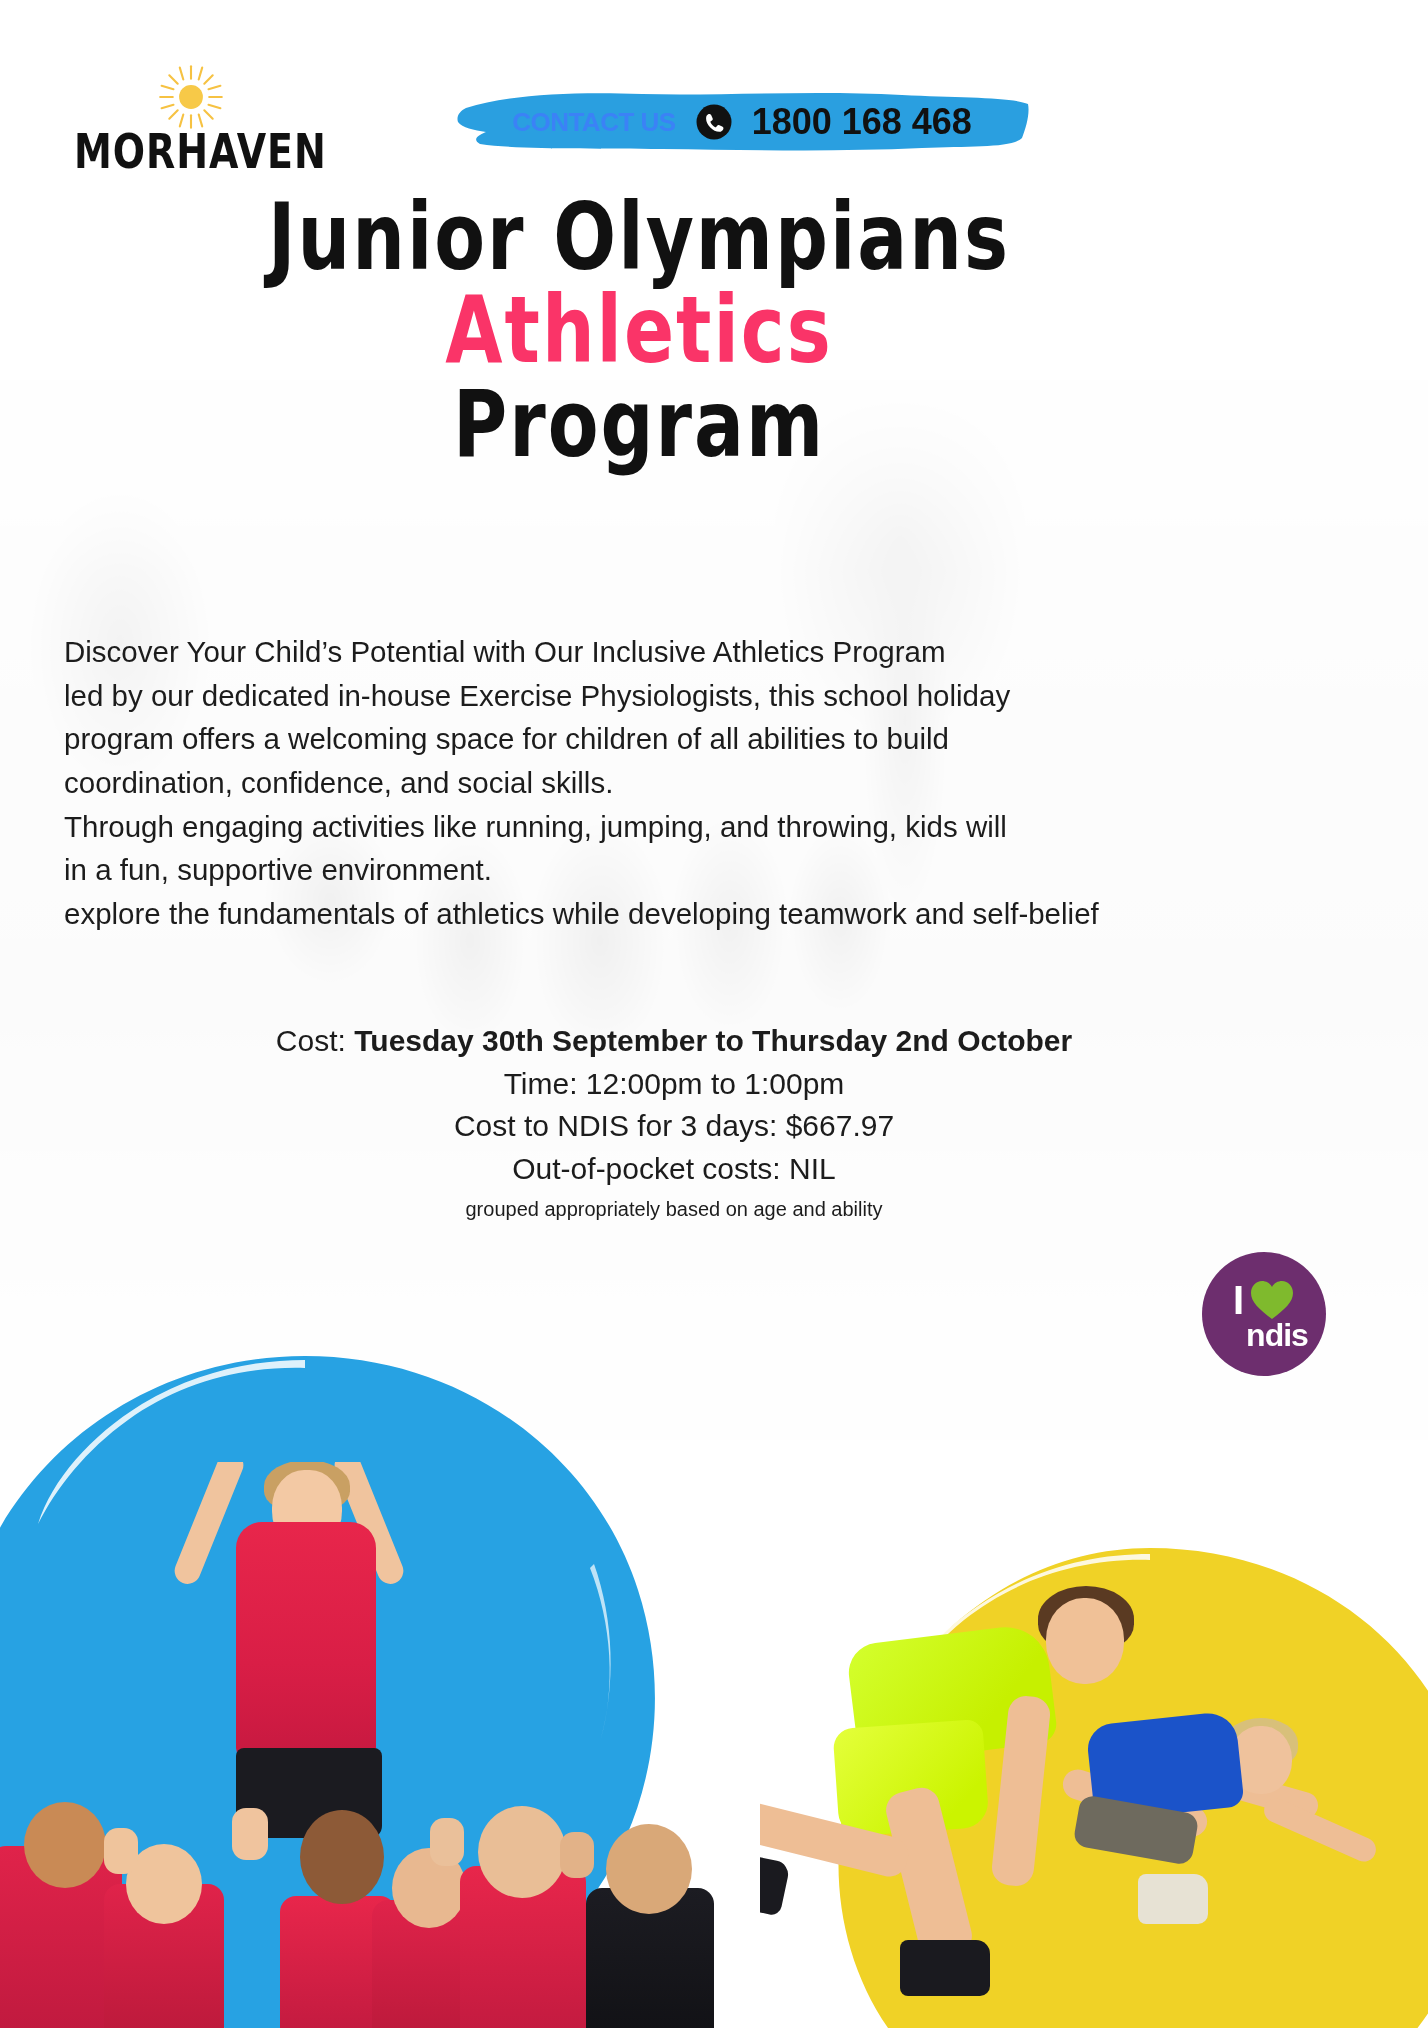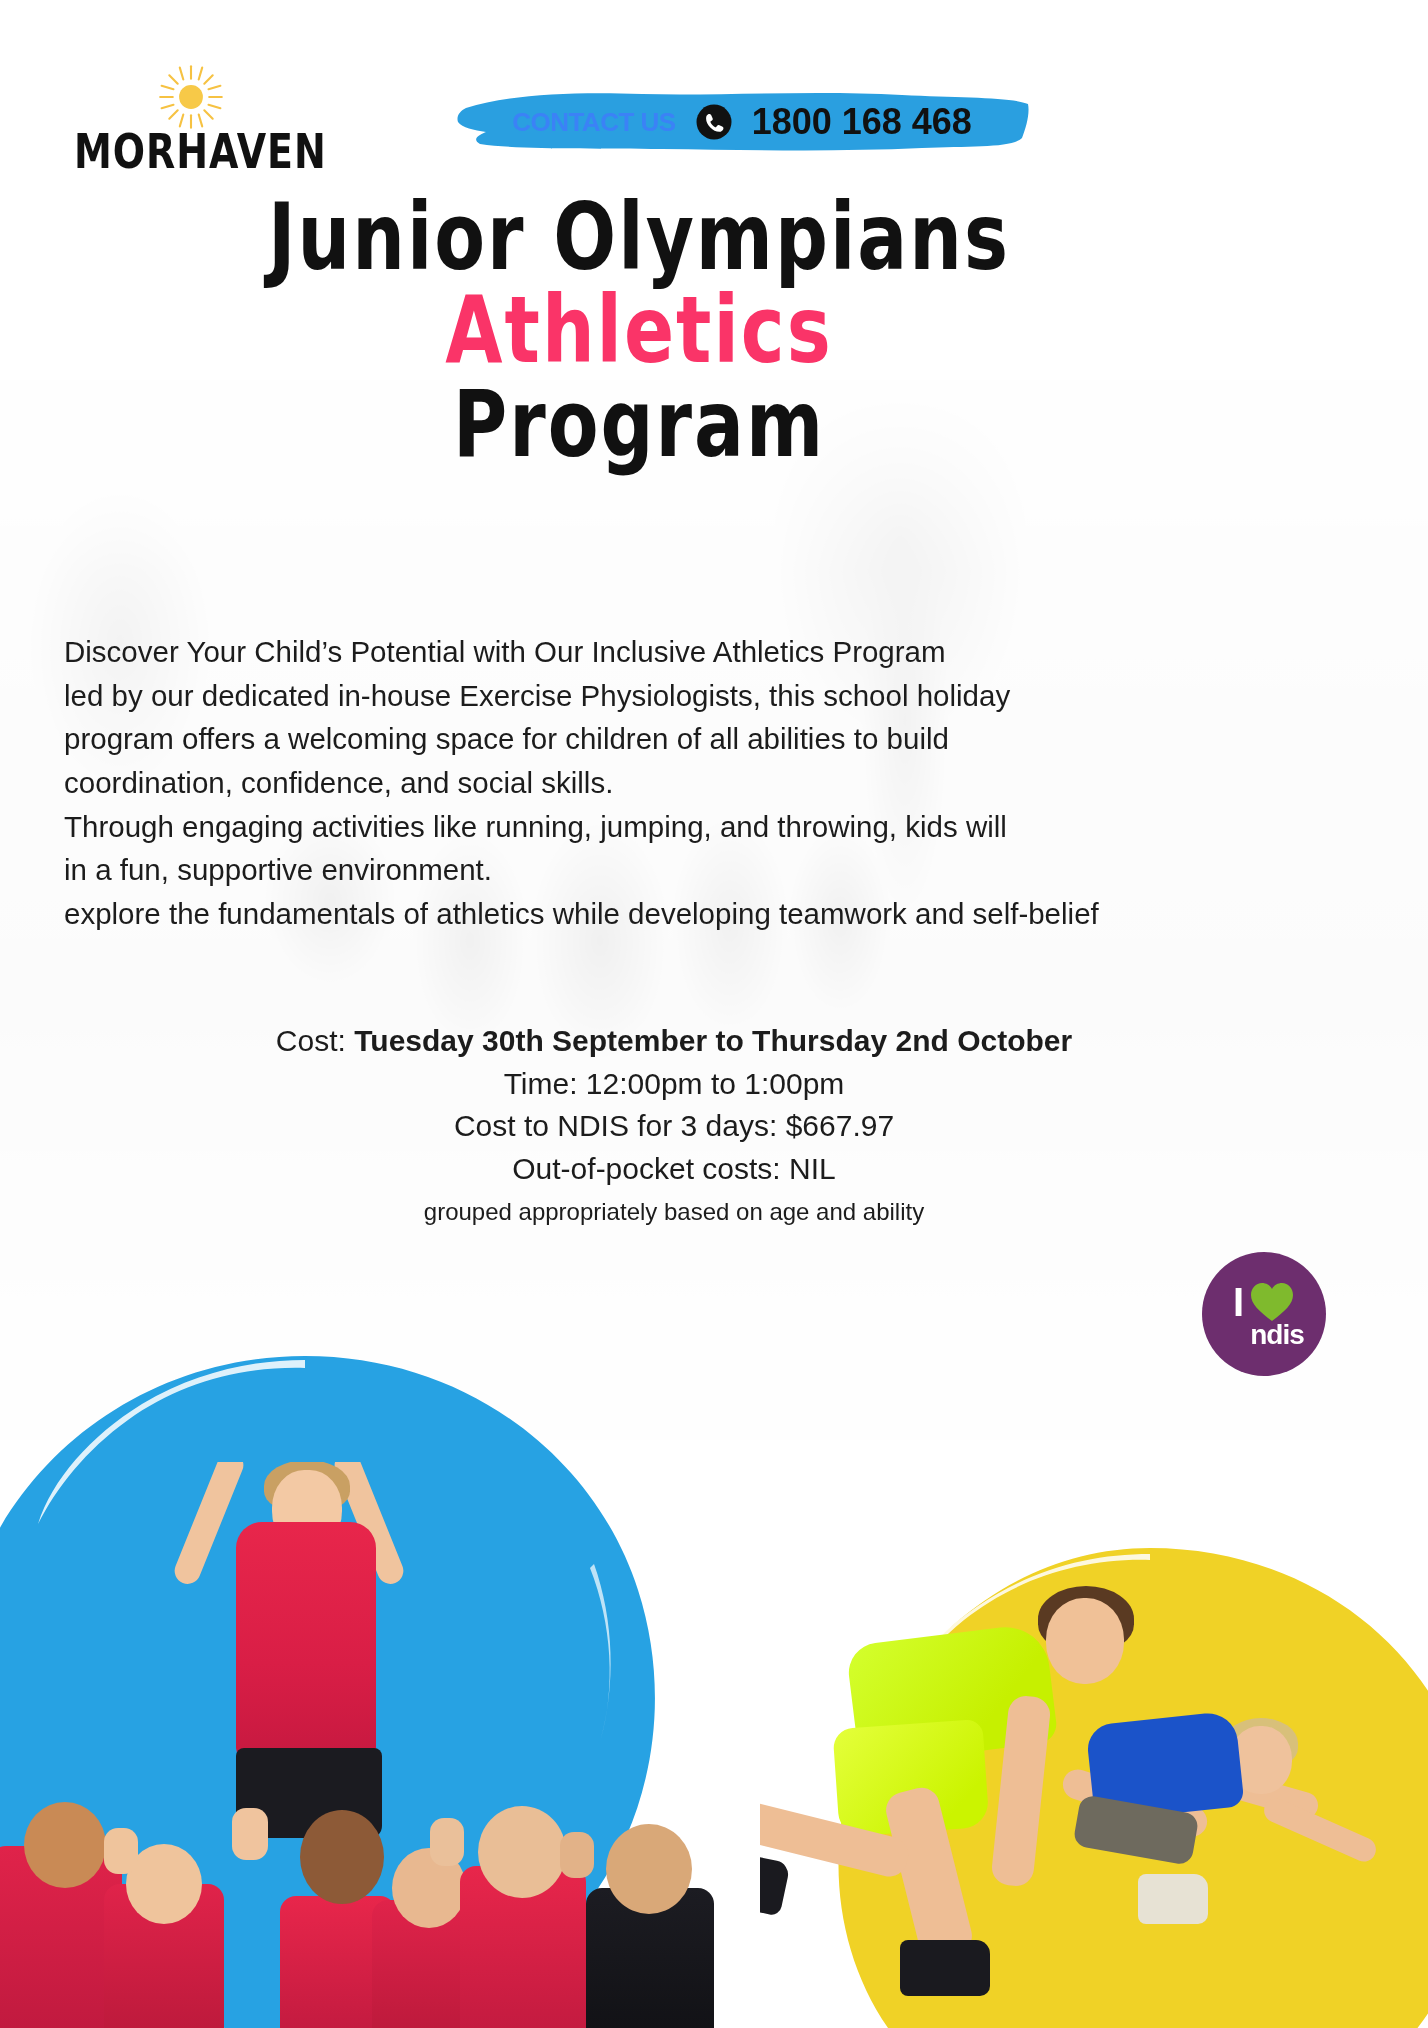--- a/index.html
+++ b/index.html
@@ -87,37 +87,37 @@
 
   
   .details {
     position:absolute; left:64px; top:1020px; width:1220px;
     text-align:center;
     font-family:"Liberation Sans", sans-serif;
     color:#1c1c1c;
   }
   .d-line { font-size:30px; line-height:1.42; }
   .d-line b { font-weight:700; }
-  .d-note { font-size:24px; line-height:1.5; margin-top:4px; }
+  .d-note { font-size:20px; line-height:1.5; margin-top:4px; }
 
   
   .ndis {
     position:absolute; left:1202px; top:1252px;
     width:124px; height:124px; border-radius:50%;
     background:#6D2E6E;
     display:flex; flex-direction:column; align-items:center; justify-content:center;
   }
   .ndis-top { display:flex; align-items:center; gap:5px; margin-top:2px; }
   .ndis-i {
     color:#ffffff; font-family:"Liberation Sans", sans-serif;
     font-weight:700; font-size:40px; line-height:.8;
   }
   .ndis-word {
     color:#ffffff; font-family:"Liberation Sans", sans-serif;
-    font-weight:700; font-size:28px; line-height:1; margin-top:-2px; letter-spacing:-1px;margin-left:26px;
+    font-weight:700; font-size:32px; line-height:1; margin-top:-2px; letter-spacing:-1px;margin-left:26px;
   }
 
   
   .collage { position:absolute; left:0; bottom:0; width:1428px; height:690px; }
 
   
   .photo-left {
     position:absolute; left:0; top:124px; width:720px; height:566px;
     overflow:hidden;
   }

